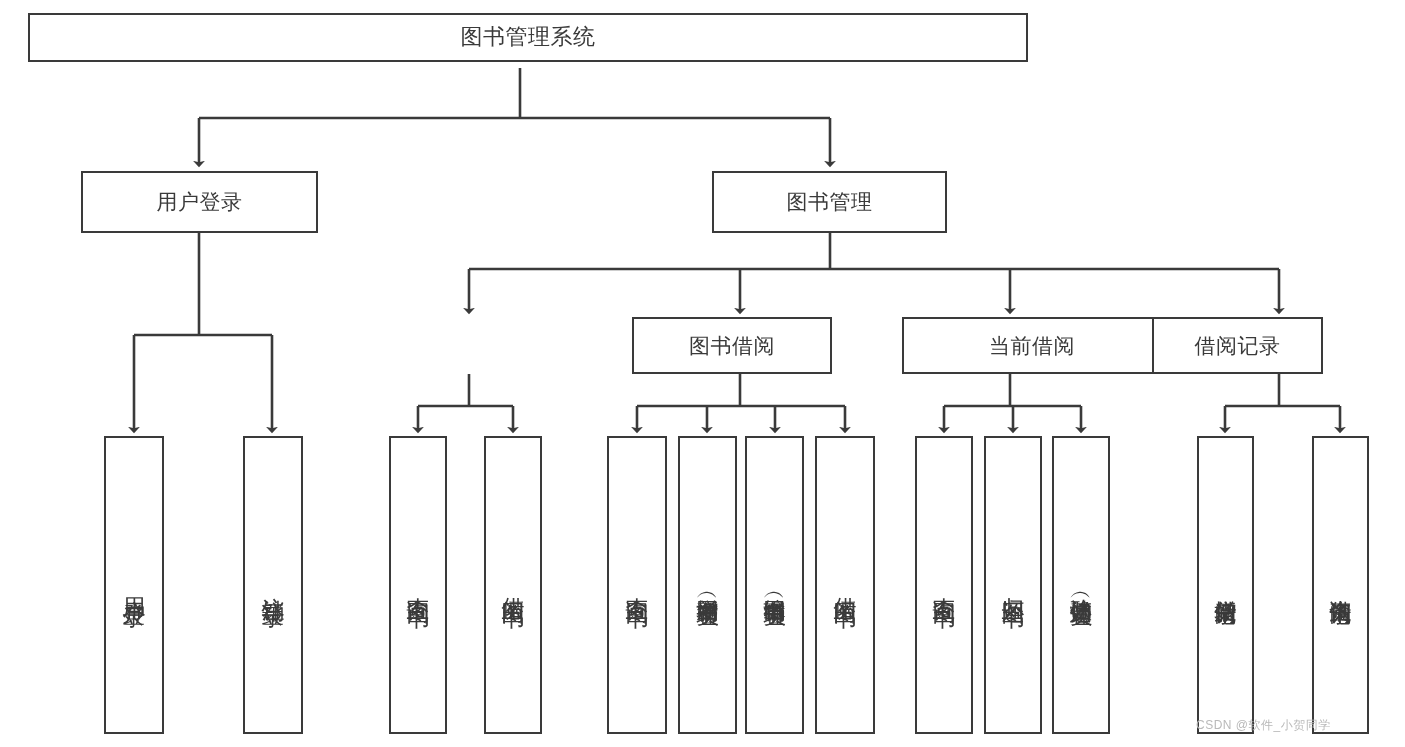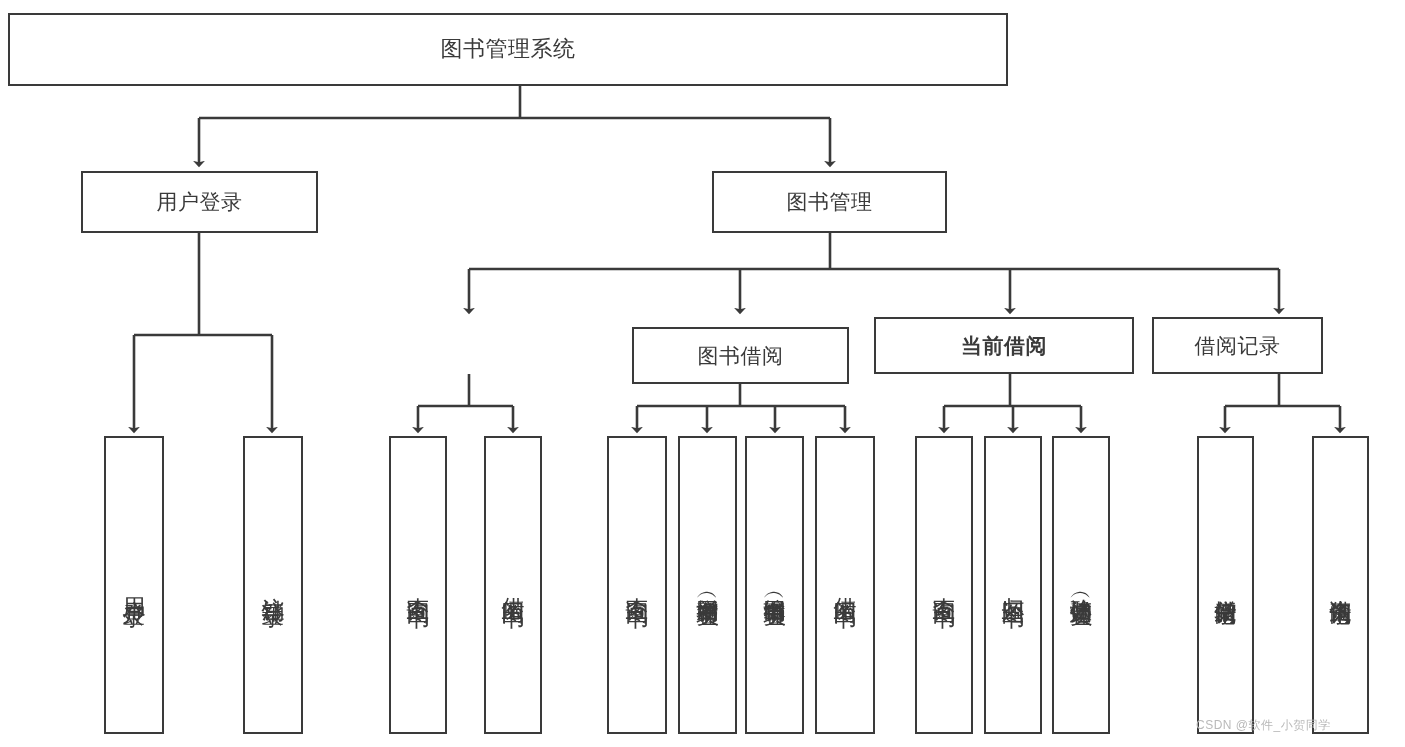--- a/index.html
+++ b/index.html
@@ -125,35 +125,35 @@
       <path d="M1013,406 L1013,430" marker-end="url(#arrow)"></path>
       <path d="M1081,406 L1081,430" marker-end="url(#arrow)"></path>
 
       <path d="M1279,374 L1279,406"></path>
       <path d="M1225,406 L1340,406"></path>
       <path d="M1225,406 L1225,430" marker-end="url(#arrow)"></path>
       <path d="M1340,406 L1340,430" marker-end="url(#arrow)"></path>
     </g>
   </svg>
 
-  <div class="node horiz root" style="left:8px; top:13px; width:1000px; height:73px;">
+  <div class="node horiz root" style="left:28px; top:13px; width:1000px; height:49px;">
     <span class="label">图书管理系统</span>
   </div>
 
   <div class="node horiz" style="left:81px; top:171px; width:237px; height:62px;">
     <span class="label">用户登录</span>
   </div>
   <div class="node horiz" style="left:712px; top:171px; width:235px; height:62px;">
     <span class="label">图书管理</span>
   </div>
 
-  <div class="node horiz" style="left:632px; top:327px; width:217px; height:57px;">
+  <div class="node horiz" style="left:632px; top:317px; width:200px; height:57px;">
     <span class="label">图书借阅</span>
   </div>
-  <div class="node horiz" style="left:874px; top:317px; width:260px; height:57px;font-weight:bold;">
+  <div class="node horiz" style="left:902px; top:317px; width:260px; height:57px;">
     <span class="label">当前借阅</span>
   </div>
   <div class="node horiz" style="left:1152px; top:317px; width:171px; height:57px;">
     <span class="label">借阅记录</span>
   </div>
 
   <div class="node vert" style="left:104px; top:436px; width:60px; height:298px;">
     <span class="label">用户登录</span>
   </div>
   <div class="node vert" style="left:243px; top:436px; width:60px; height:298px;">

